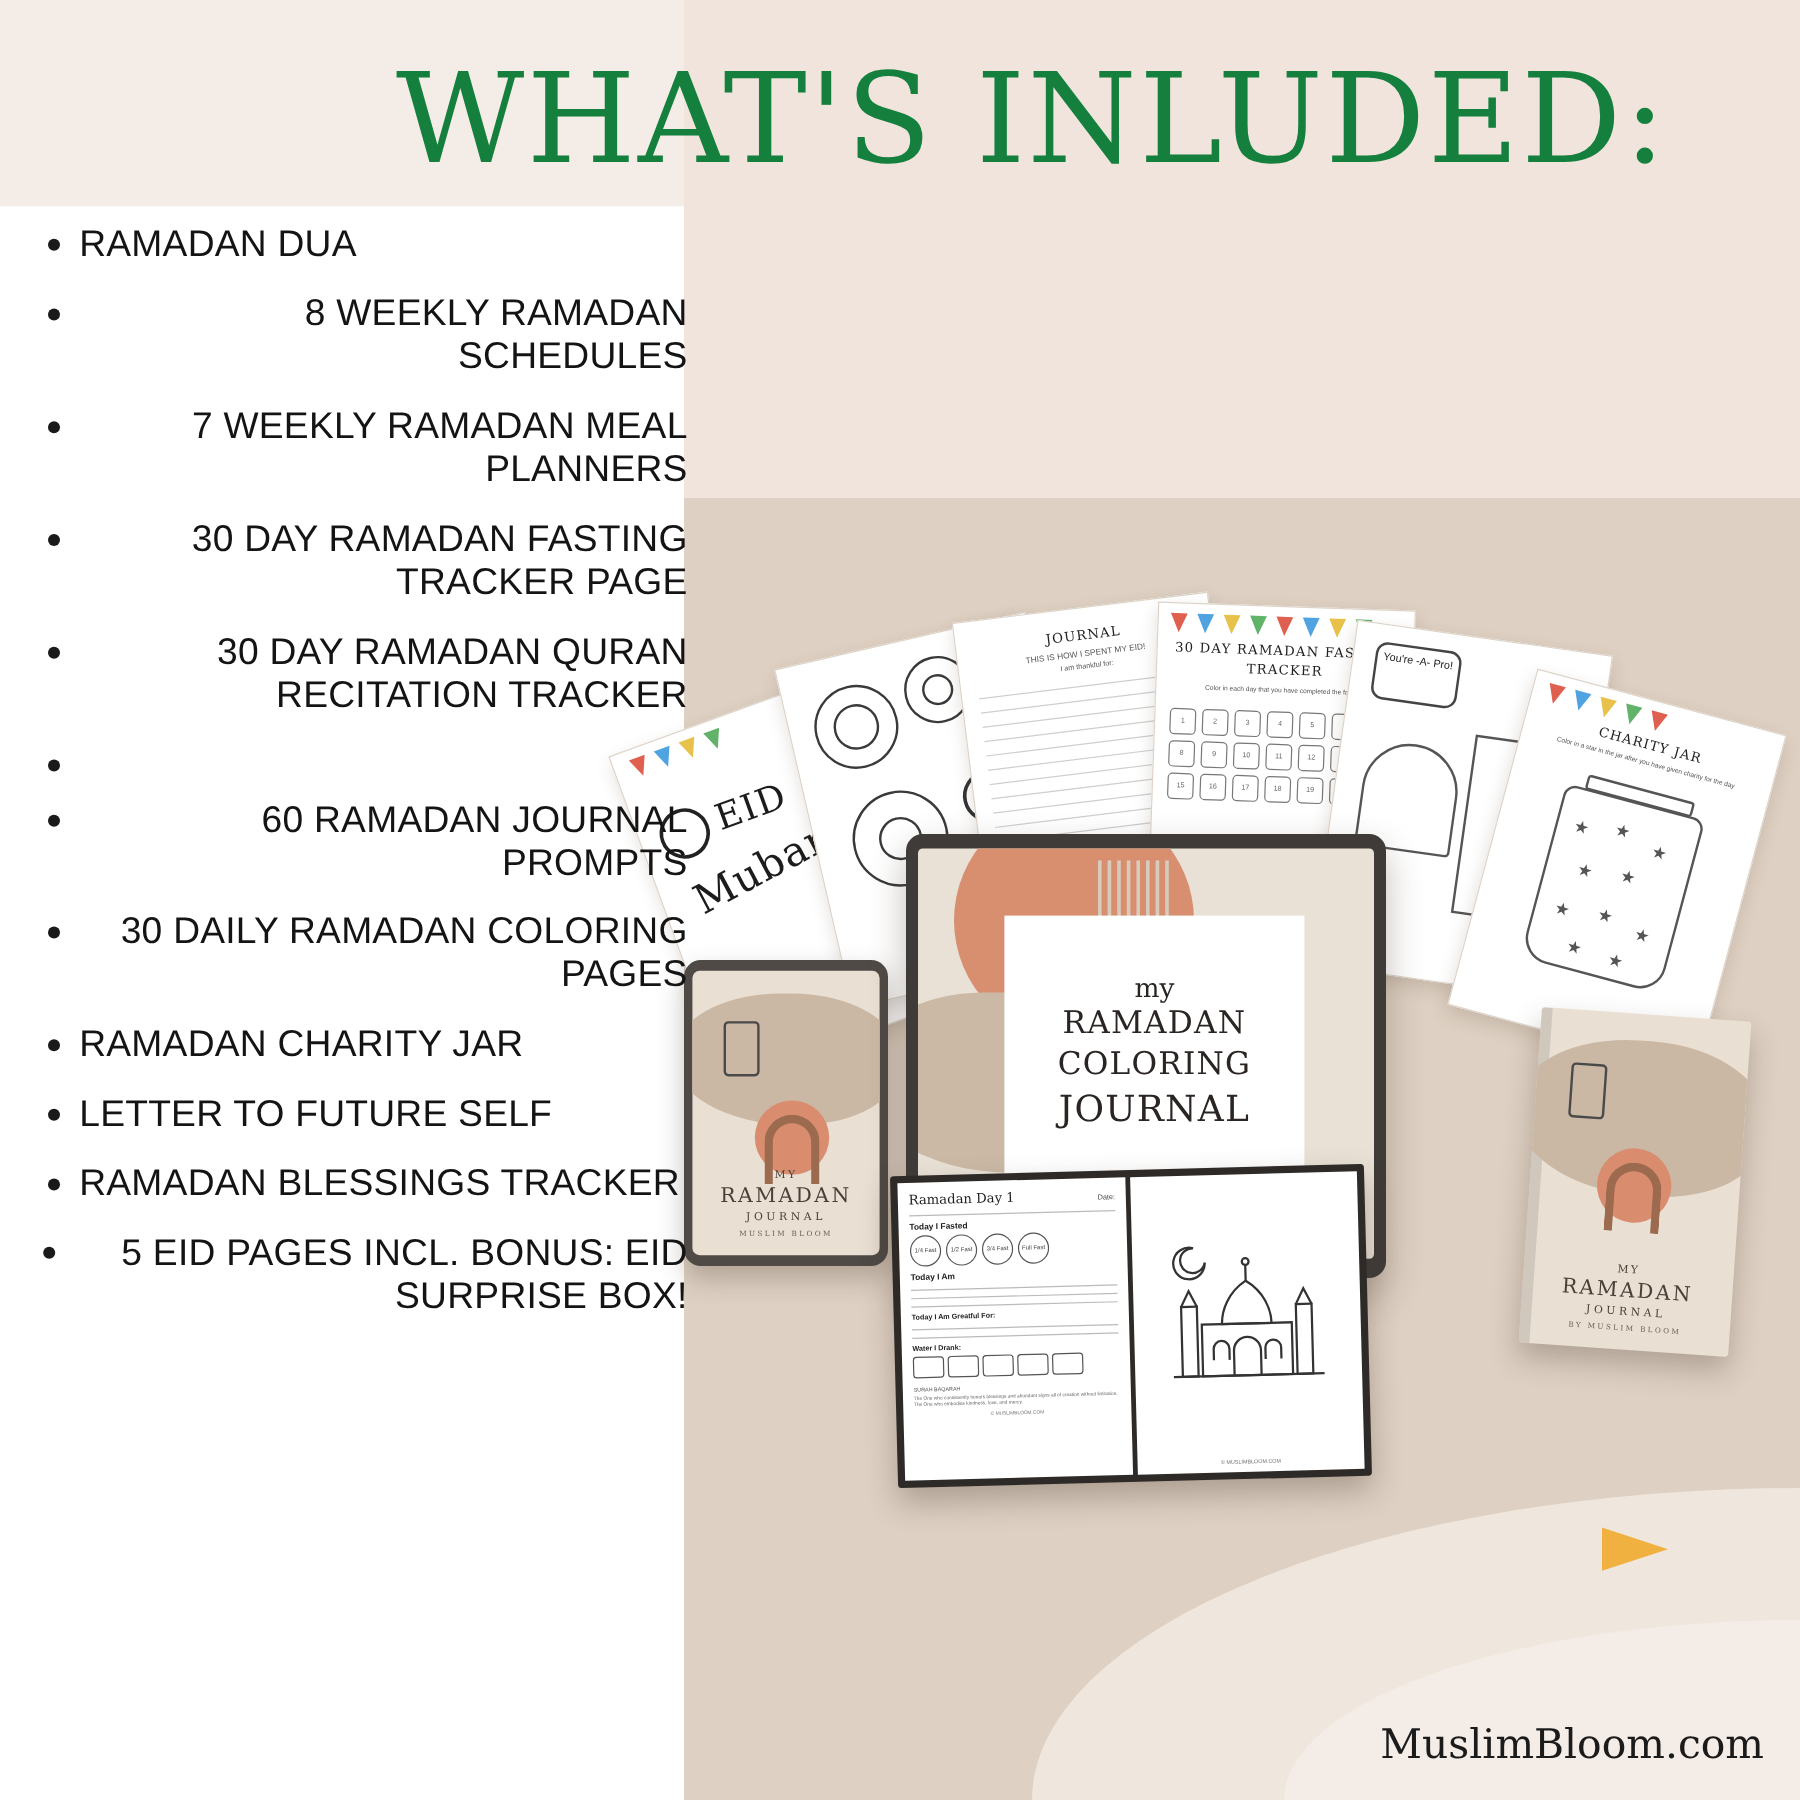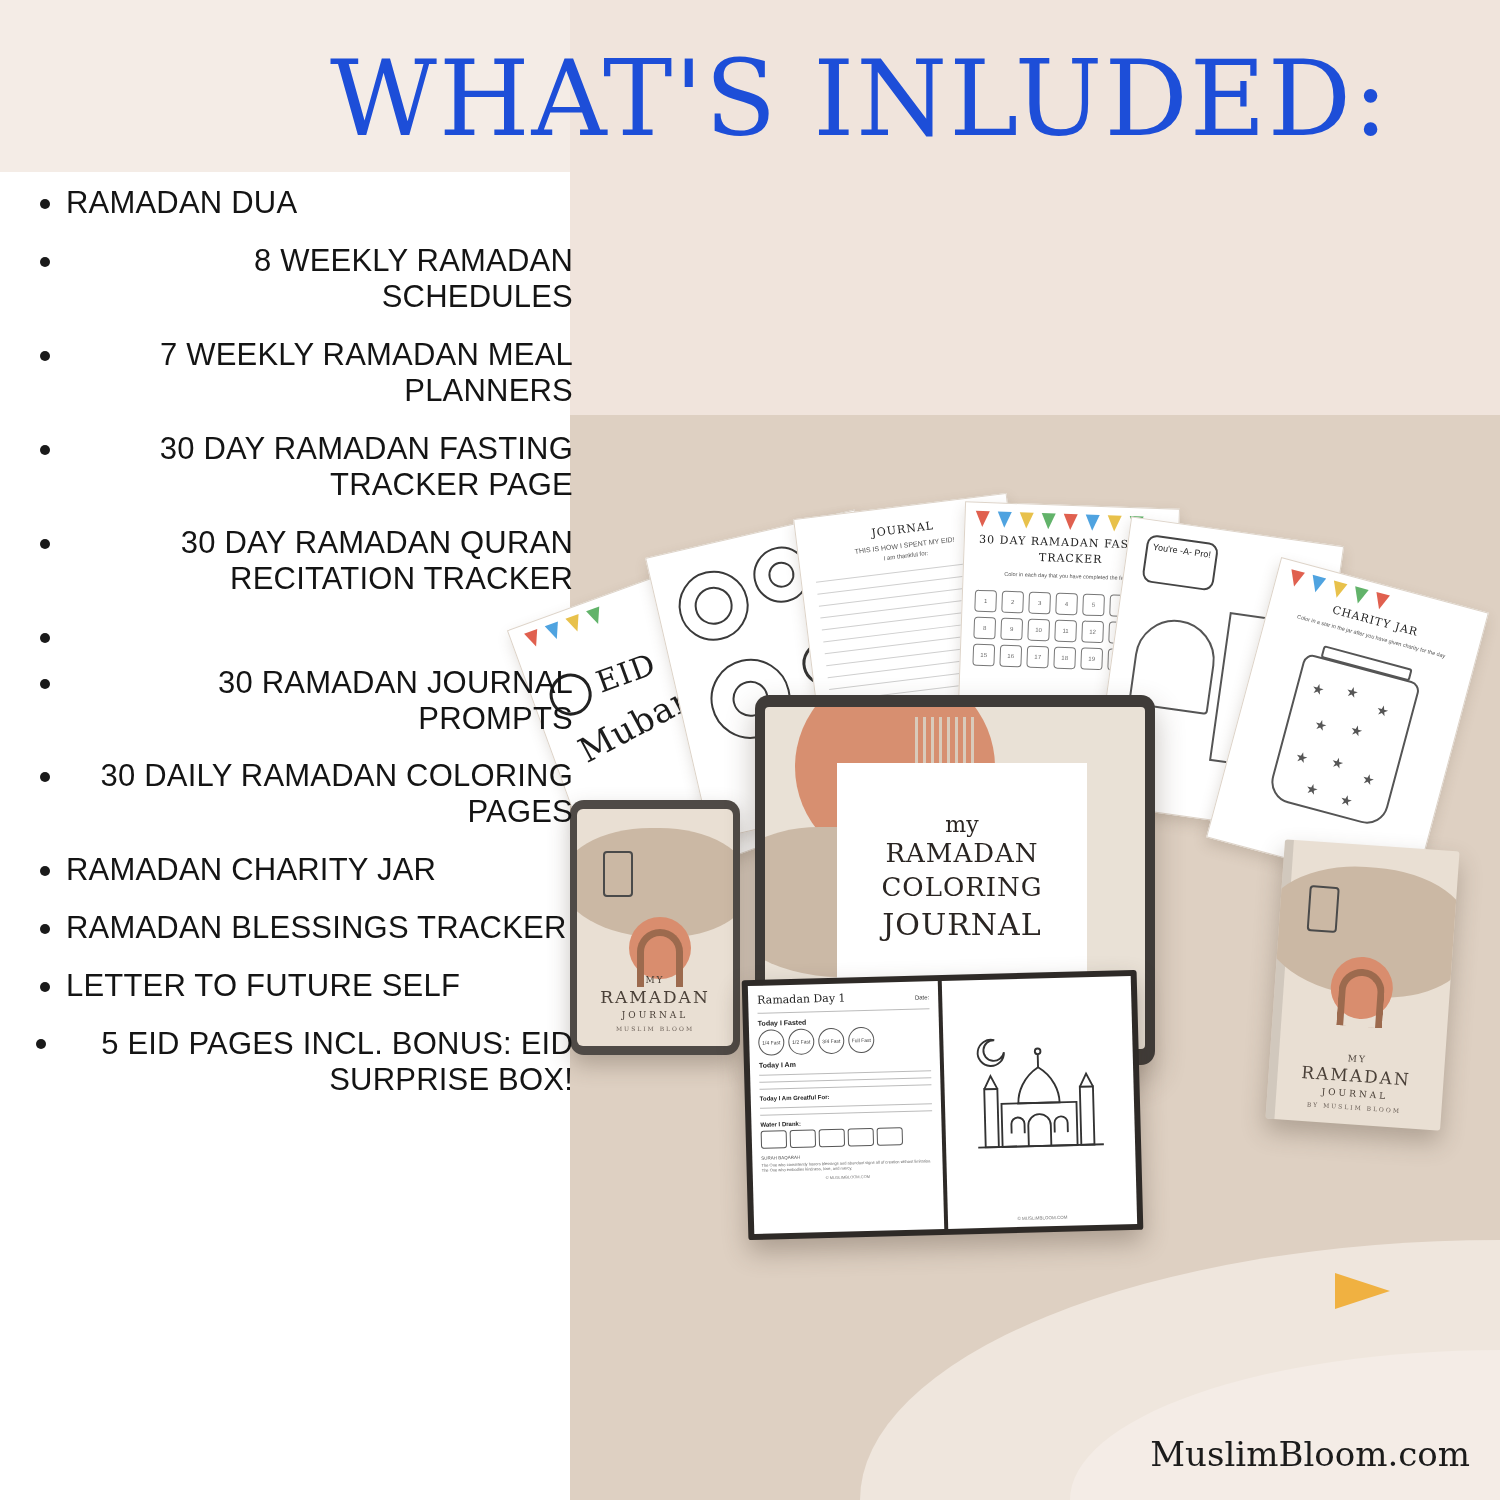--- a/index.html
+++ b/index.html
@@ -38,21 +38,21 @@
     border-top-left-radius: 100% 100%;
   }
 
   
   .title {
     position: absolute; left: 0; top: 38px; width: 1304px;
     text-align: left;
     font-family: "DejaVu Serif", serif;
     font-size: 104px;
     letter-spacing: 2px;
-    color: #1d4ed8;
+    color: #15803d;
     white-space: nowrap;
     z-index: 5;
     padding-left: 330px;
     font-weight: 400;
   }
 
   
   .features {
     position: absolute; left: 28px; top: 185px; width: 545px;
     z-index: 6;
@@ -259,37 +259,37 @@
     </div>
     <div class="feature">
       <span class="bullet"></span>
       <span class="feature-text">30 DAY RAMADAN QURAN RECITATION TRACKER</span>
     </div>
     <div class="feature">
       <span class="bullet"></span>
     </div>
     <div class="feature">
       <span class="bullet"></span>
-      <span class="feature-text">30 RAMADAN JOURNAL PROMPTS</span>
+      <span class="feature-text">60 RAMADAN JOURNAL PROMPTS</span>
     </div>
     <div class="feature">
       <span class="bullet"></span>
       <span class="feature-text">30 DAILY RAMADAN COLORING PAGES</span>
     </div>
     <div class="feature">
       <span class="bullet"></span>
       <span class="feature-text">RAMADAN CHARITY JAR</span>
     </div>
     <div class="feature">
       <span class="bullet"></span>
+      <span class="feature-text">LETTER TO FUTURE SELF</span>
+    </div>
+    <div class="feature">
+      <span class="bullet"></span>
       <span class="feature-text">RAMADAN BLESSINGS TRACKER</span>
-    </div>
-    <div class="feature">
-      <span class="bullet"></span>
-      <span class="feature-text">LETTER TO FUTURE SELF</span>
     </div>
     <div class="feature last">
       <span class="bullet"></span>
       <span class="feature-text">5 EID PAGES INCL. BONUS: EID SURPRISE BOX!</span>
     </div>
   </div>
 
   <div class="mockups">
 
     <div class="sheet sheet-eid">

